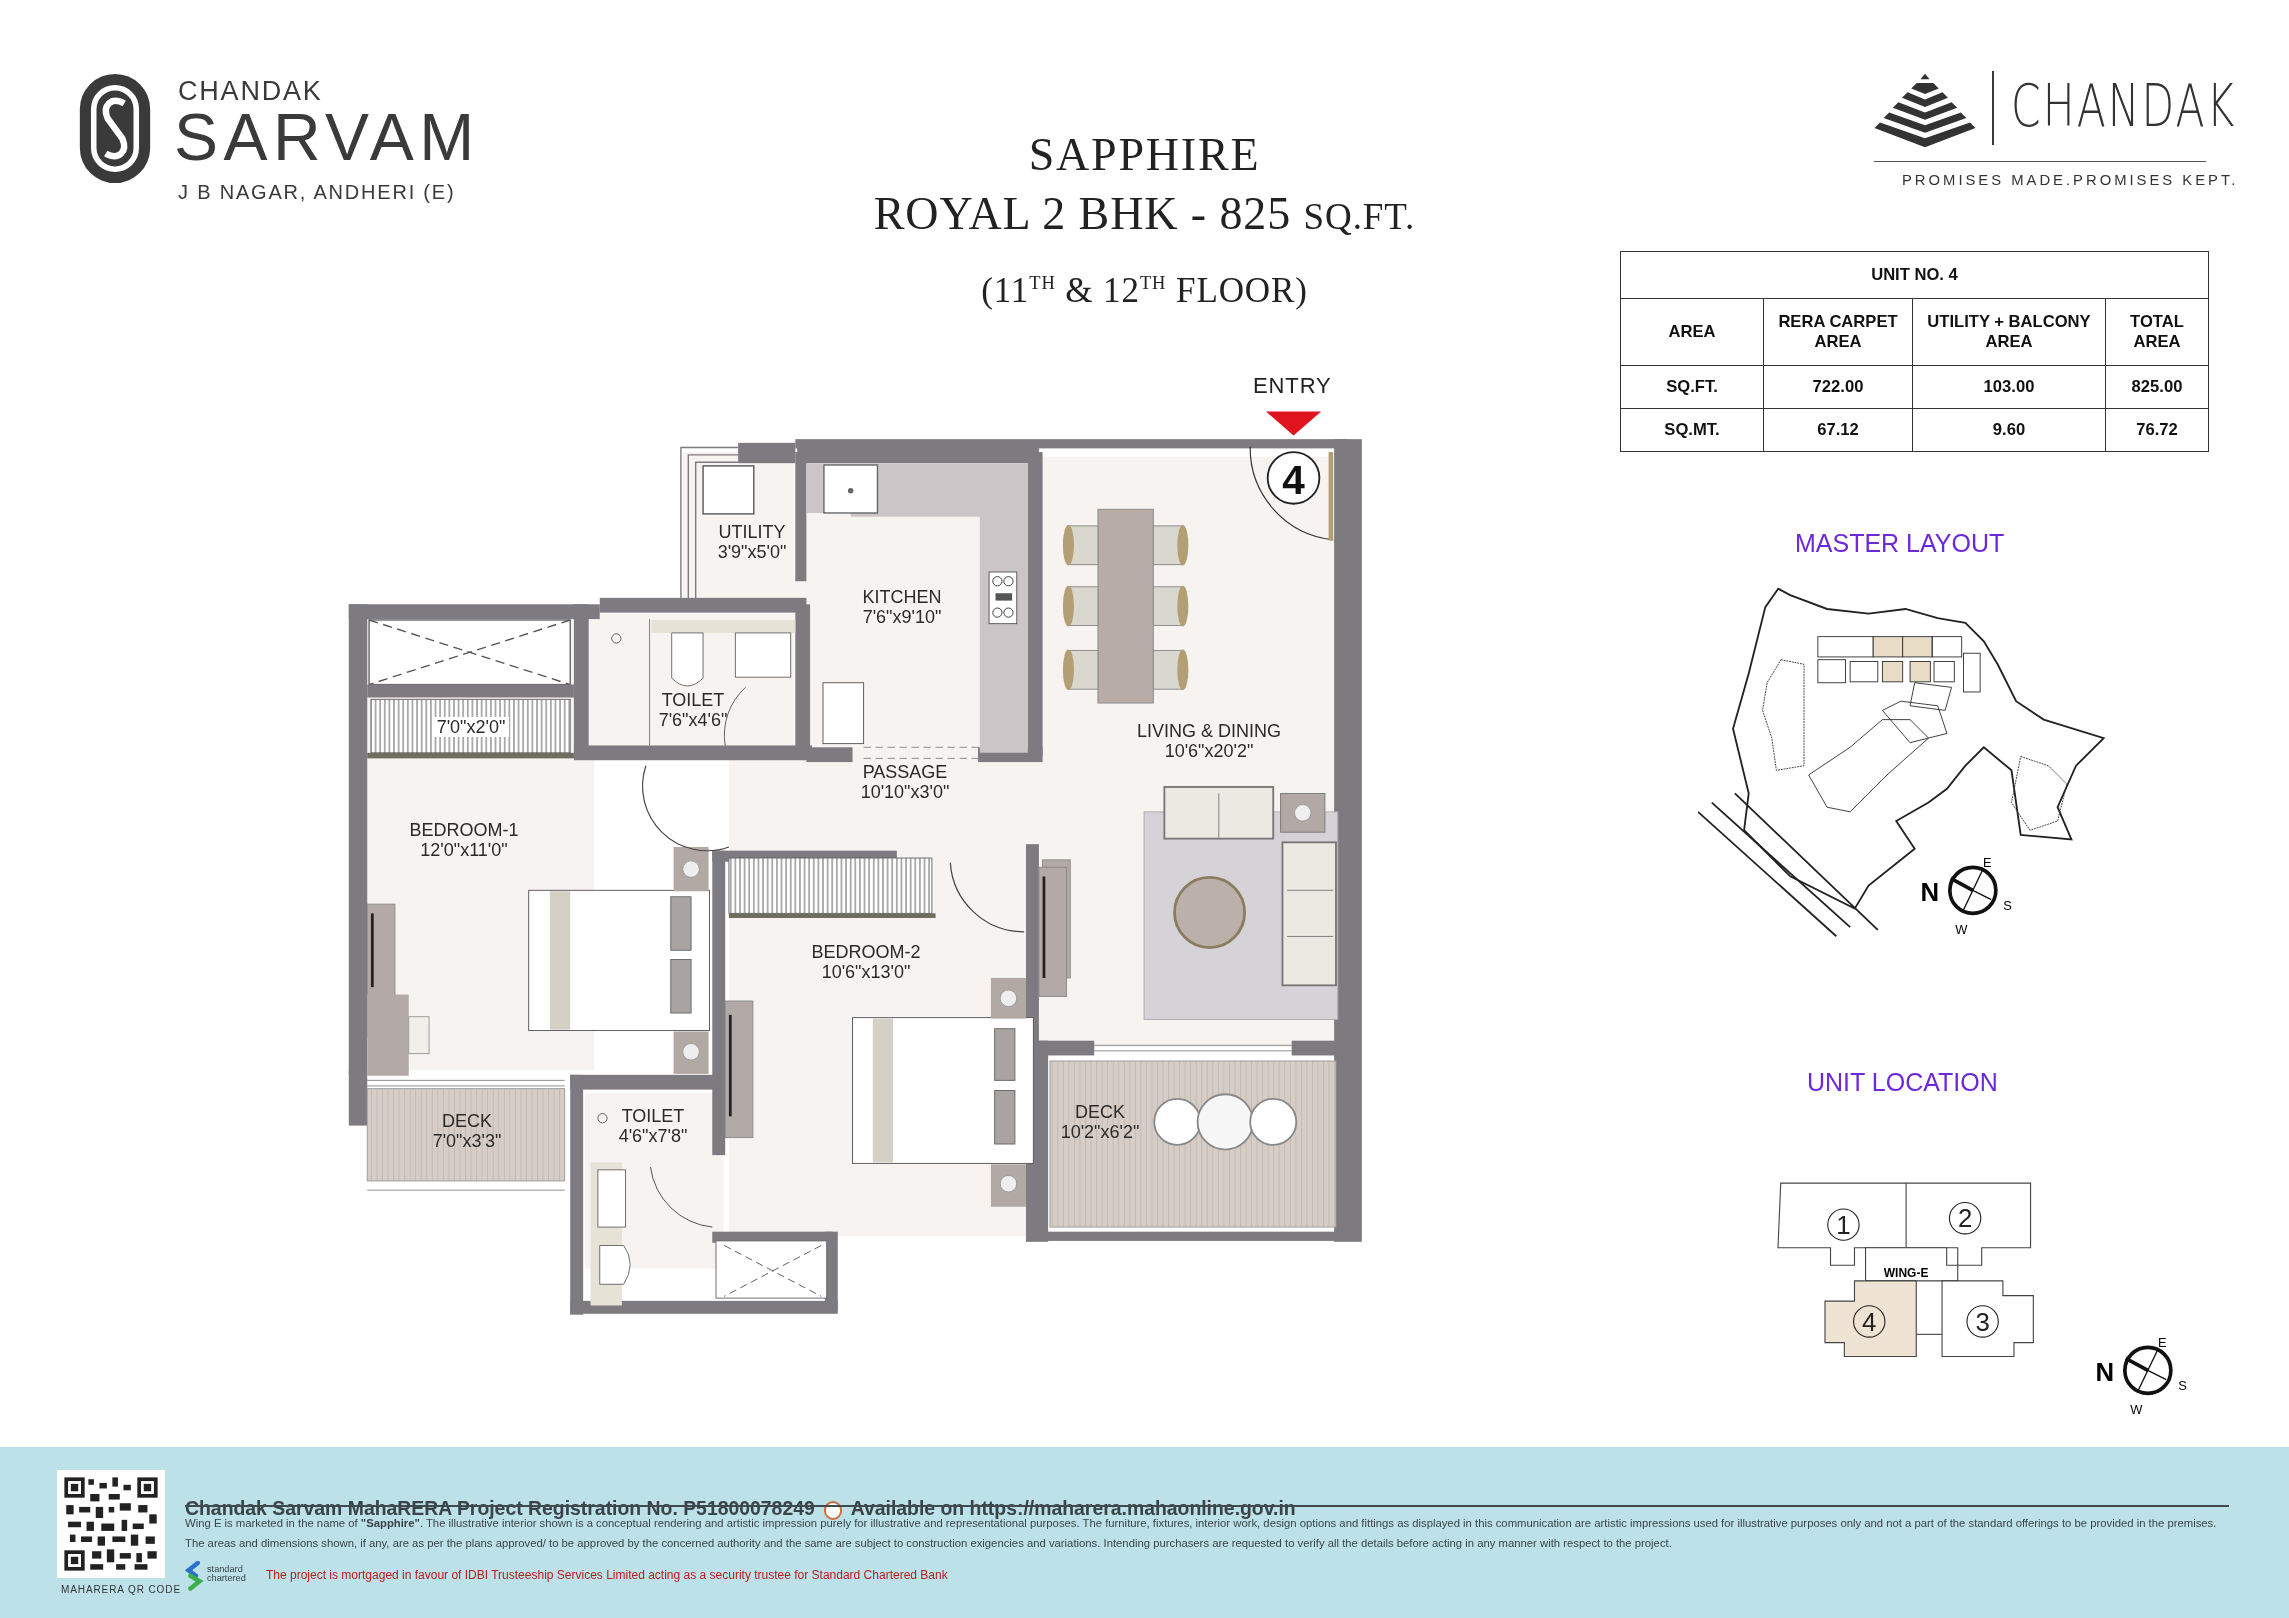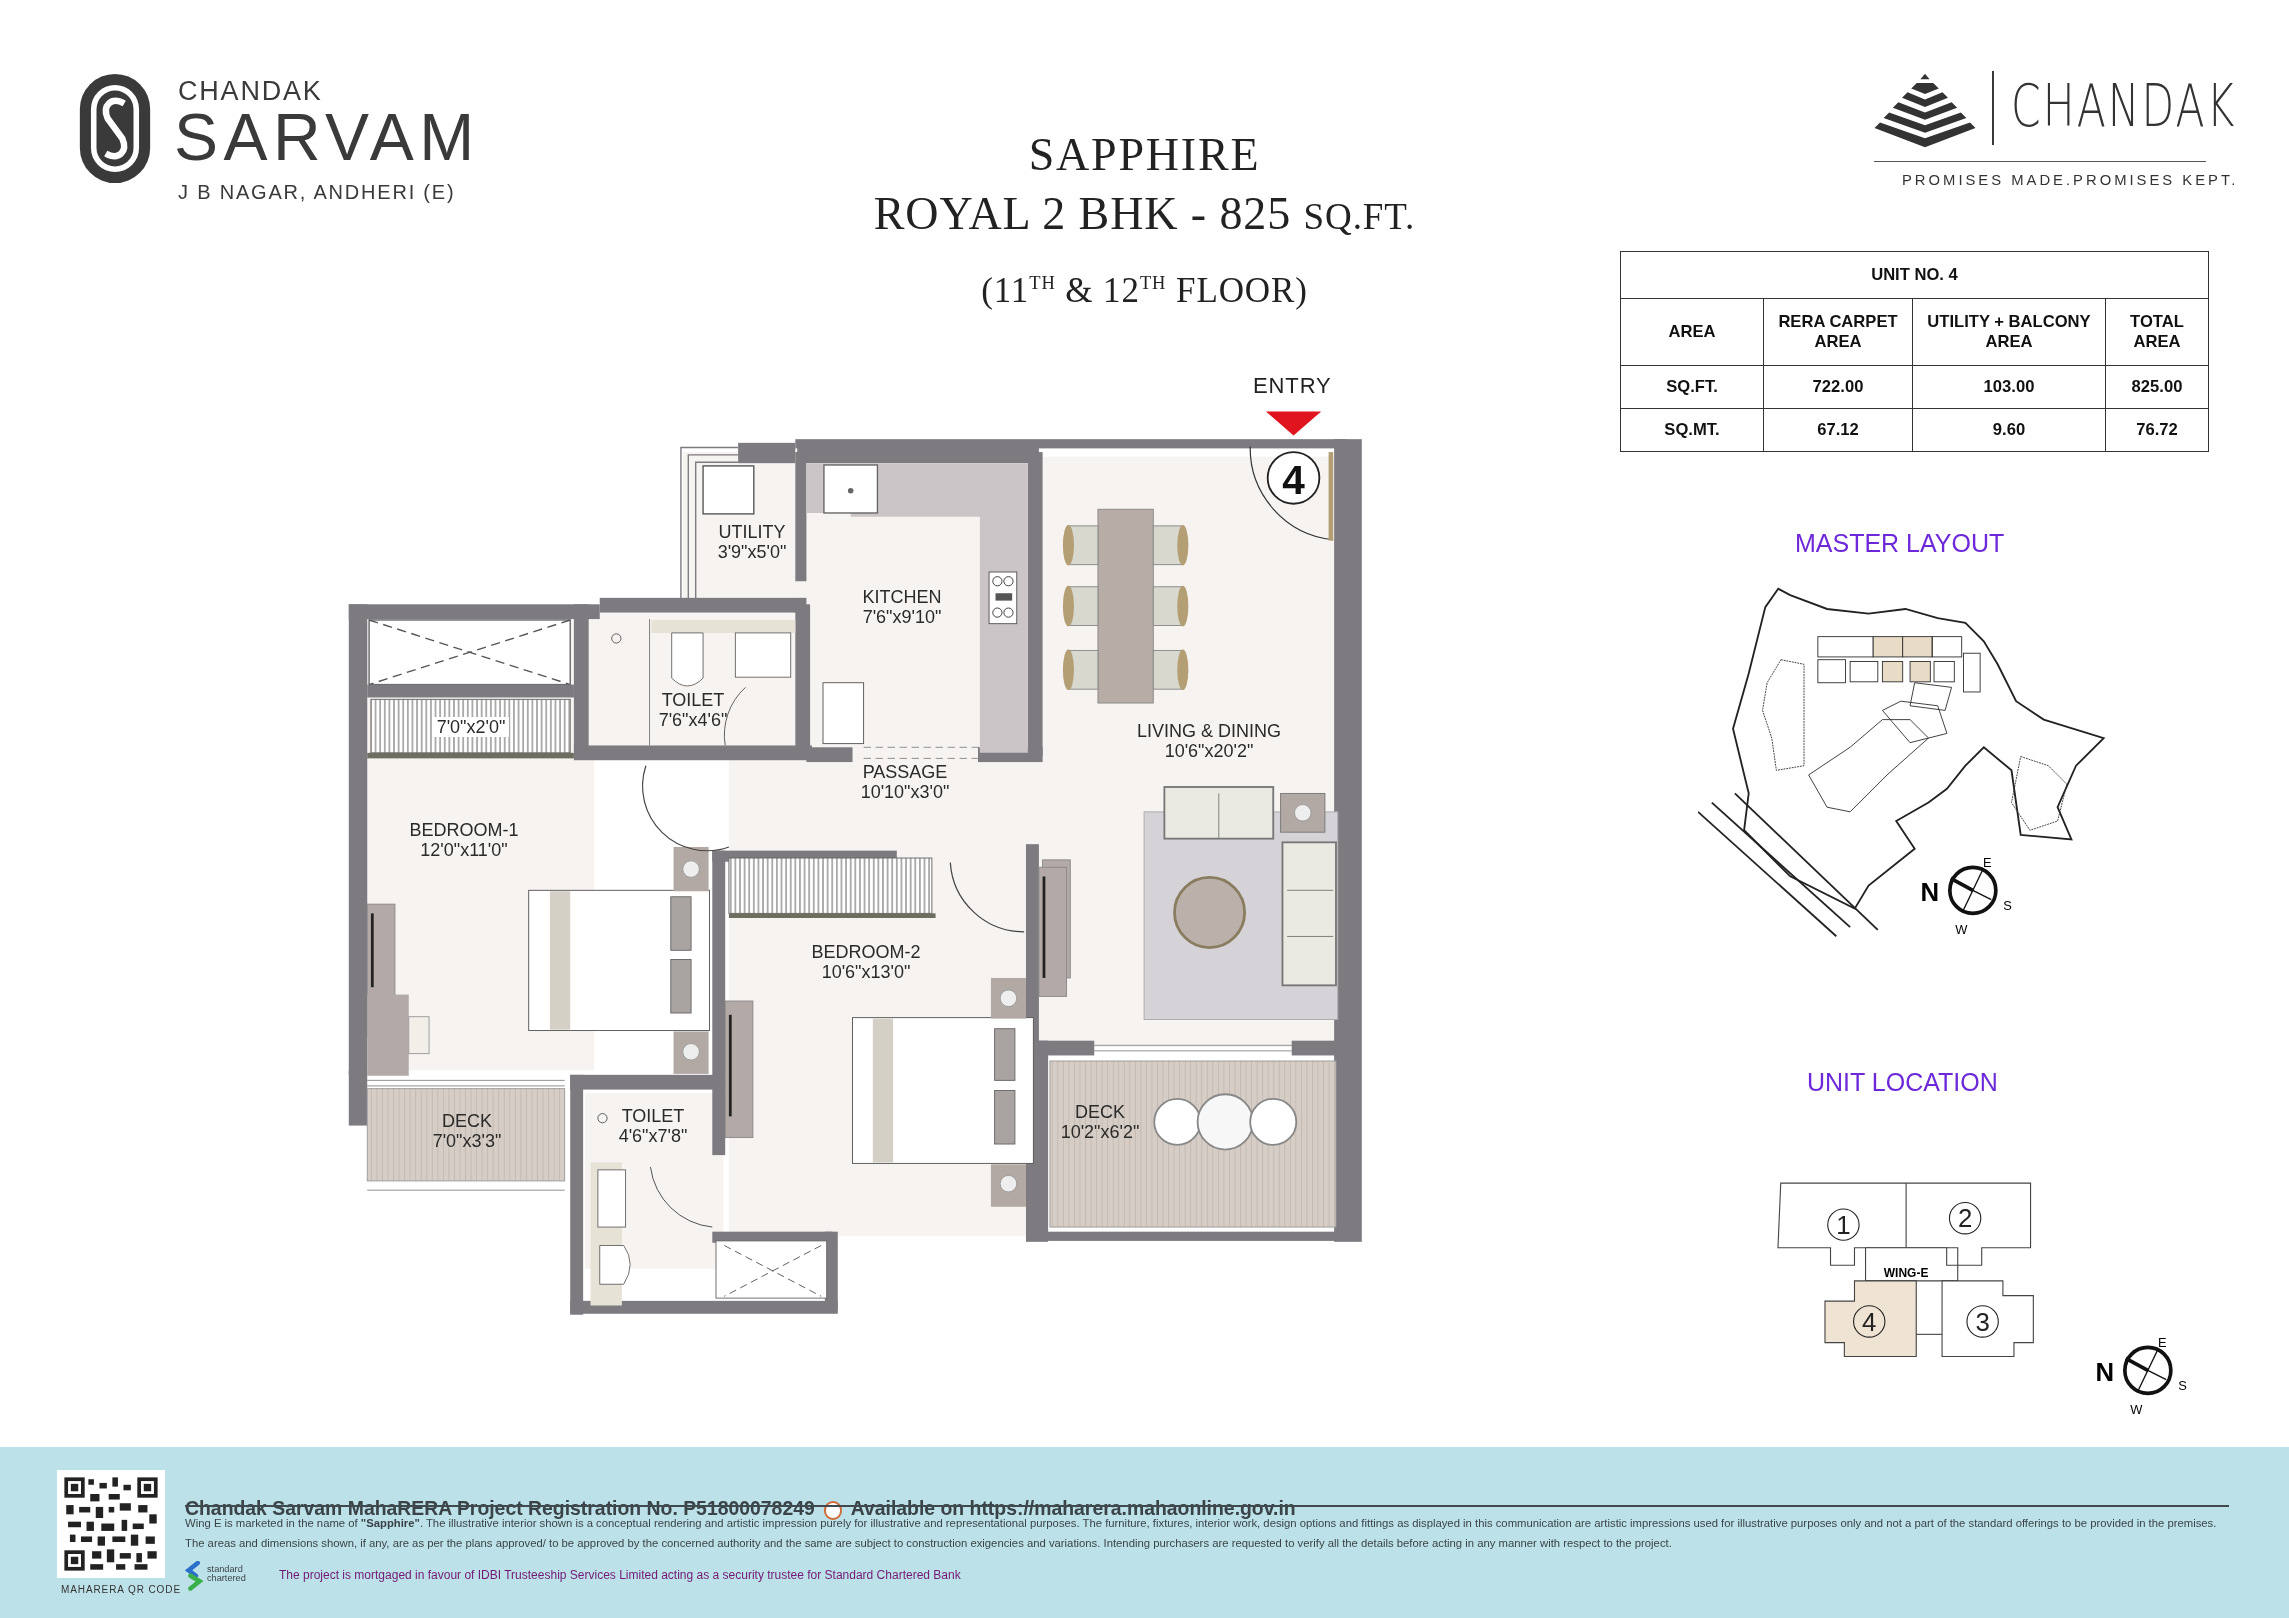--- a/index.html
+++ b/index.html
@@ -44,21 +44,21 @@
     .footer { left:0; top:1447px; width:2290px; height:172px; background:#bde1e8; }
     .qr { position:absolute; left:57px; top:23px; width:108px; height:108px; background:#fff; }
     .qr-label { position:absolute; left:61px; top:137px; font-size:10px; letter-spacing:0.9px; color:#333; }
     .reg-line { position:absolute; left:185px; top:26px; font-size:19.4px; font-weight:bold; color:#3a4448; white-space:nowrap;margin-top:24px; }
     .reg-line .rera-badge { display:inline-block; width:18.5px; height:18.5px; border:2.8px solid #d06b3a; border-radius:50%; vertical-align:-4.6px; margin:0 3.7px; background:#fff; box-sizing:border-box; }
     .footer-rule { position:absolute; left:185px; top:58px; width:2044px; height:1.8px; background:#3f4a4e; }
     .disclaimer { position:absolute; left:185px; top:66px; width:2049px; font-size:11.3px; line-height:20px; color:#3a4448; }
     .mortgage { position:absolute; left:185px; top:114px; height:37px; }
     .sc-logo { position:absolute; left:0; top:0; width:20px; height:29.5px; }
     .sc-text { position:absolute; left:22px; top:3.7px; font-size:9.2px; line-height:9.2px; color:#3a4448; }
-    .mortgage-text { position:absolute; left:94px; top:6.5px; font-size:12px; color:#701a75; white-space:nowrap; }
+    .mortgage-text { position:absolute; left:81px; top:6.5px; font-size:12px; color:#b91c1c; white-space:nowrap; }
 
     
     .plan-label { position:absolute; font-size:18px; text-align:center; line-height:20px; color:#2a2a2a; transform:translateX(-50%); white-space:nowrap; }
     .entry-label { position:absolute; left:1253px; top:373px; font-size:22px; letter-spacing:0.9px; color:#222; }
   </style>
 </head>
 <body>
 
 <div class="abs brand-left">
   <svg class="mono" viewBox="0 0 80 122">

